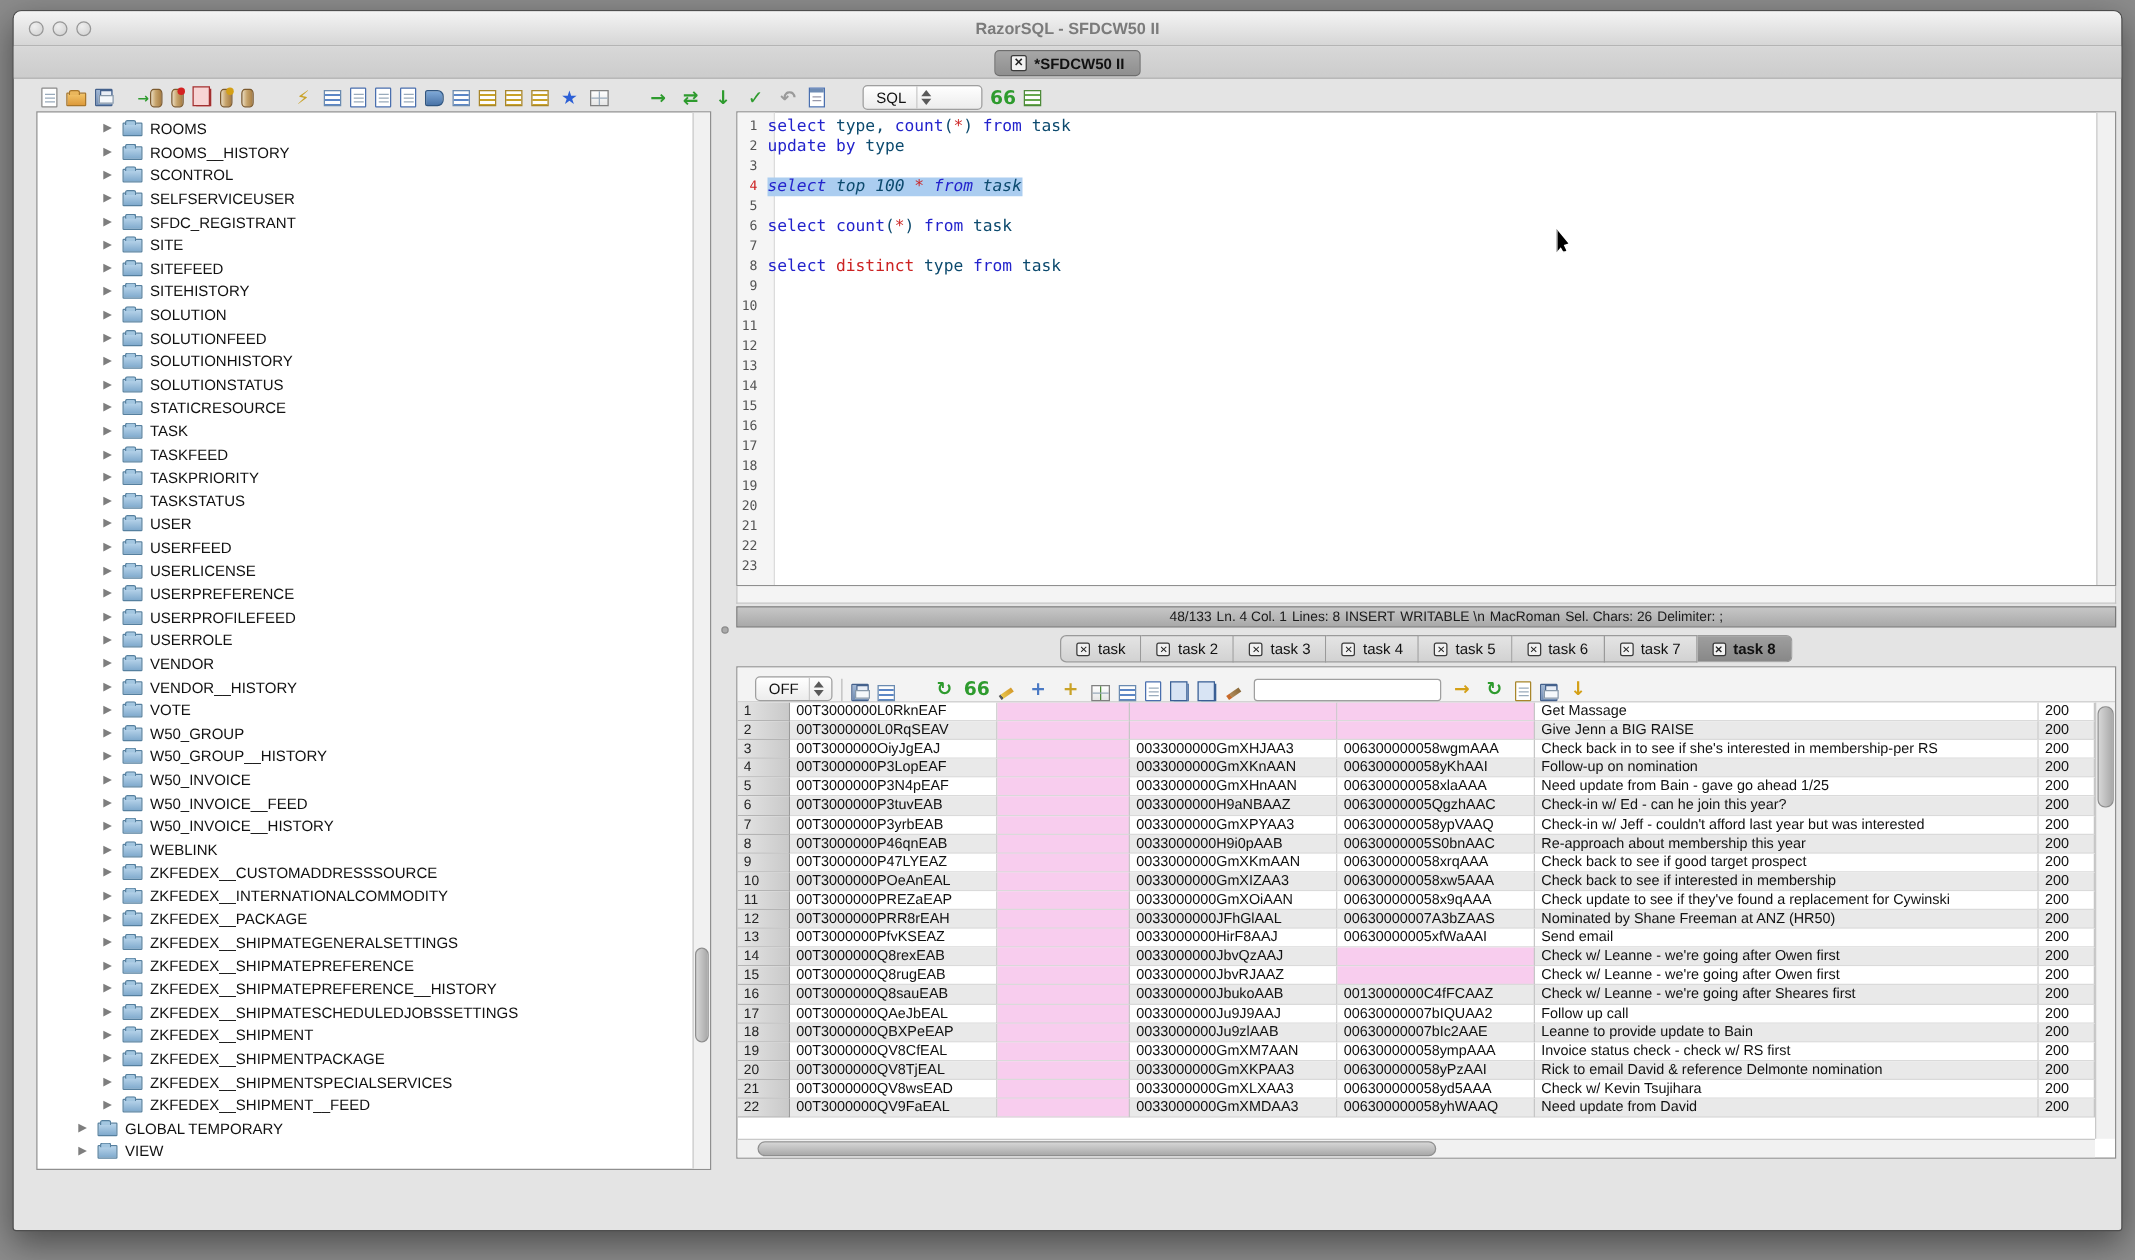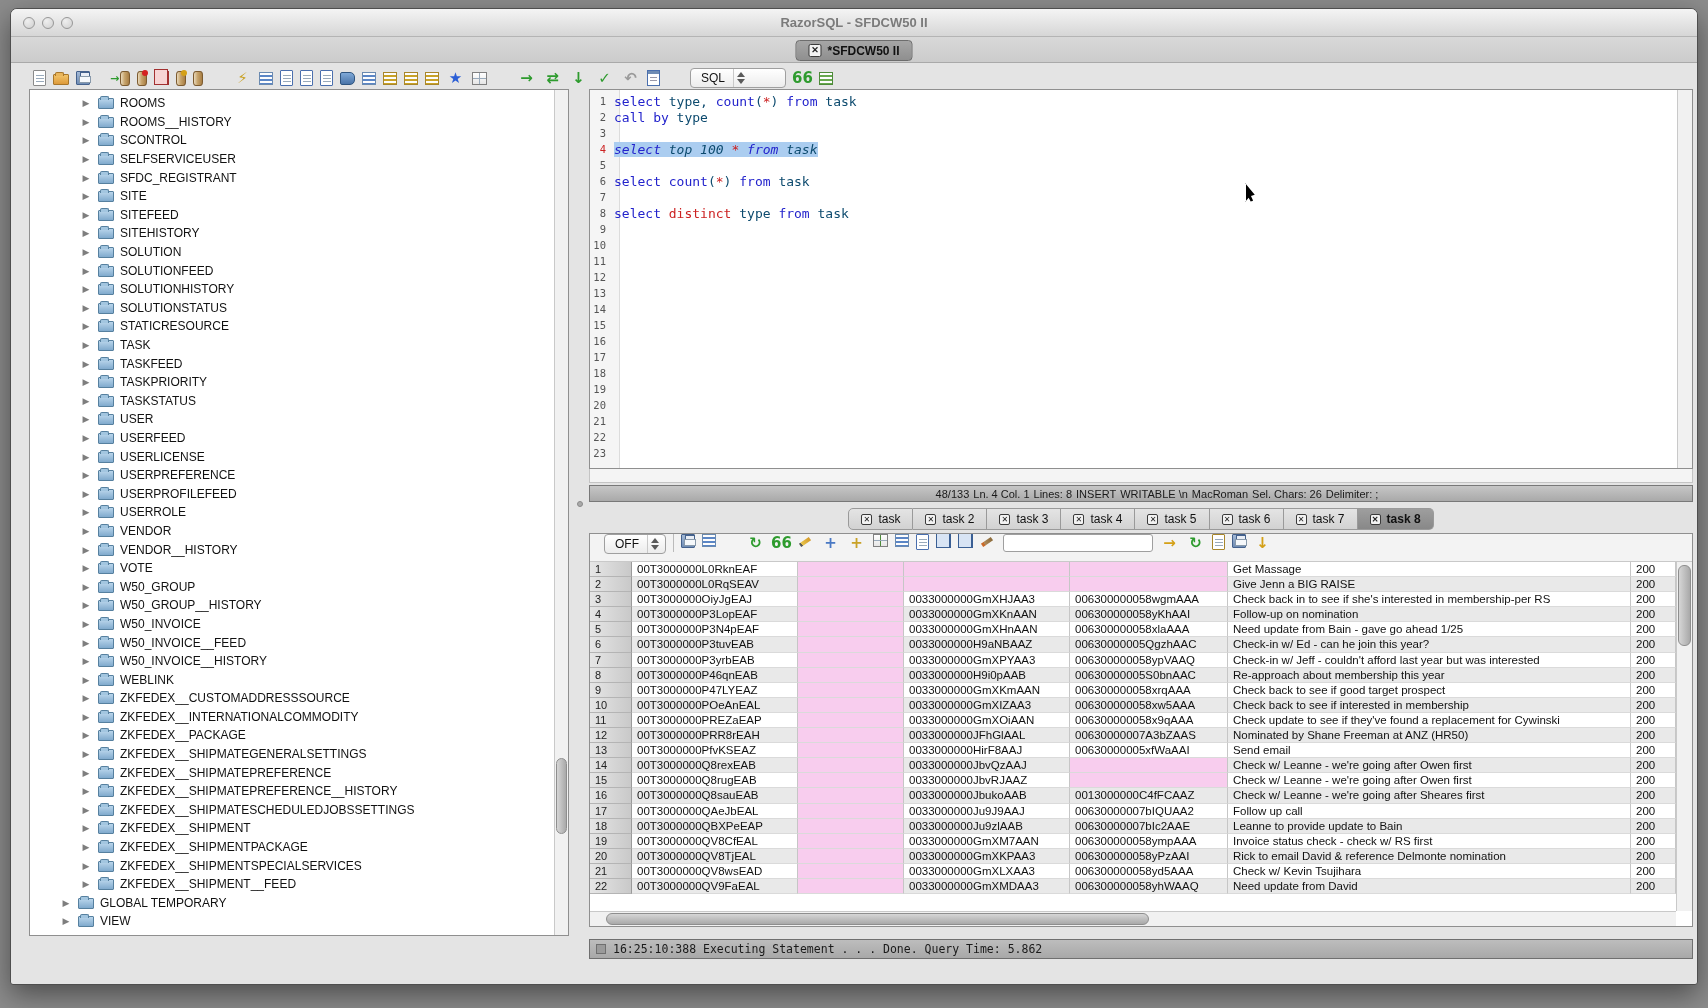--- a/index.html
+++ b/index.html
@@ -145,21 +145,21 @@
   .rtab{height:22px;padding:0 12px;display:flex;align-items:center;gap:6px;font-size:12px;
     color:#111;background:linear-gradient(#e4e4e4,#d2d2d2);border:1px solid #9a9a9a;
     border-left:none;}
   .rtab:first-child{border-left:1px solid #9a9a9a;border-radius:5px 0 0 5px;}
   .rtab:last-child{border-radius:0 5px 5px 0;}
   .rtab.active{background:linear-gradient(#9e9e9e,#888888);font-weight:bold;}
   .rtab .xbox{width:11px;height:11px;font-size:8px;line-height:9px;}
   
   .results{position:absolute;left:578px;top:524px;width:1104px;height:394px;background:#fff;
     border:1px solid #8f8f8f;overflow:hidden;}
-  .rtoolbar{position:absolute;left:0;right:0;top:0;height:28px;display:flex;align-items:flex-start;
+  .rtoolbar{position:absolute;left:0;right:0;top:0;height:28px;display:flex;align-items:flex-end;
     gap:7px;padding-left:14px;border-bottom:1px solid #c9c9c9;background:#f3f3f3;}
   .tsearch{width:150px;height:18px;border:1px solid #9f9f9f;border-radius:3px;background:#fff;
     font-size:11px;padding:0 4px;}
   .grid{position:absolute;left:0;top:28px;right:16px;bottom:15px;overflow:hidden;
     font-size:11.5px;}
   .ghead,.grow{display:grid;grid-template-columns:42px 166px 106px 166px 158px 403px 45px;}
   .ghead{height:17px;}
   .hcell{background:linear-gradient(#fdfdfd,#d3d3d3);border-right:1px solid #a9a9a9;
     border-bottom:1px solid #8e8e8e;padding:1px 0 0 5px;font-weight:bold;font-size:11px;
     white-space:nowrap;overflow:hidden;}
@@ -484,21 +484,21 @@
 
   <div class="editor">
     <div class="egutter-bg"></div>
     <div class="elines" id="elines">
         <div class="eline">
           <span class="lnum">1</span>
           <span class="ecode"><span class="kw">select</span><span class="pl"> type, </span><span class="kw">count</span><span class="pl">(</span><span class="st">*</span><span class="pl">) </span><span class="kw">from</span><span class="pl"> task</span></span>
         </div>
         <div class="eline">
           <span class="lnum">2</span>
-          <span class="ecode"><span class="kw">call</span><span class="pl"> </span><span class="kw">by</span><span class="pl"> type</span></span>
+          <span class="ecode"><span class="kw">update</span><span class="pl"> </span><span class="kw">by</span><span class="pl"> type</span></span>
         </div>
         <div class="eline">
           <span class="lnum">3</span>
           <span class="ecode"></span>
         </div>
         <div class="eline sel">
           <span class="lnum cur">4</span>
           <span class="ecode"><span class="kw">select</span><span class="pl"> top 100 </span><span class="st">*</span><span class="pl"> </span><span class="kw">from</span><span class="pl"> task</span></span>
         </div>
         <div class="eline">
@@ -861,19 +861,15 @@
         </div>
     </div>
     <div class="g-vsb">
       <span class="thumb-v" style="top:1%;height:23%;"></span>
     </div>
     <div class="g-hsb">
       <span class="thumb-h" style="left:1.5%;width:50%;"></span>
     </div>
   </div>
 
-  <div class="bstatus">
-    <span class="bsq"></span>
-    <span>16:25:10:388 Executing Statement . . . Done. Query Time: 5.862</span>
-  </div>
 </div>
 
 <div class="cursor"></div>
 
 </body></html>

